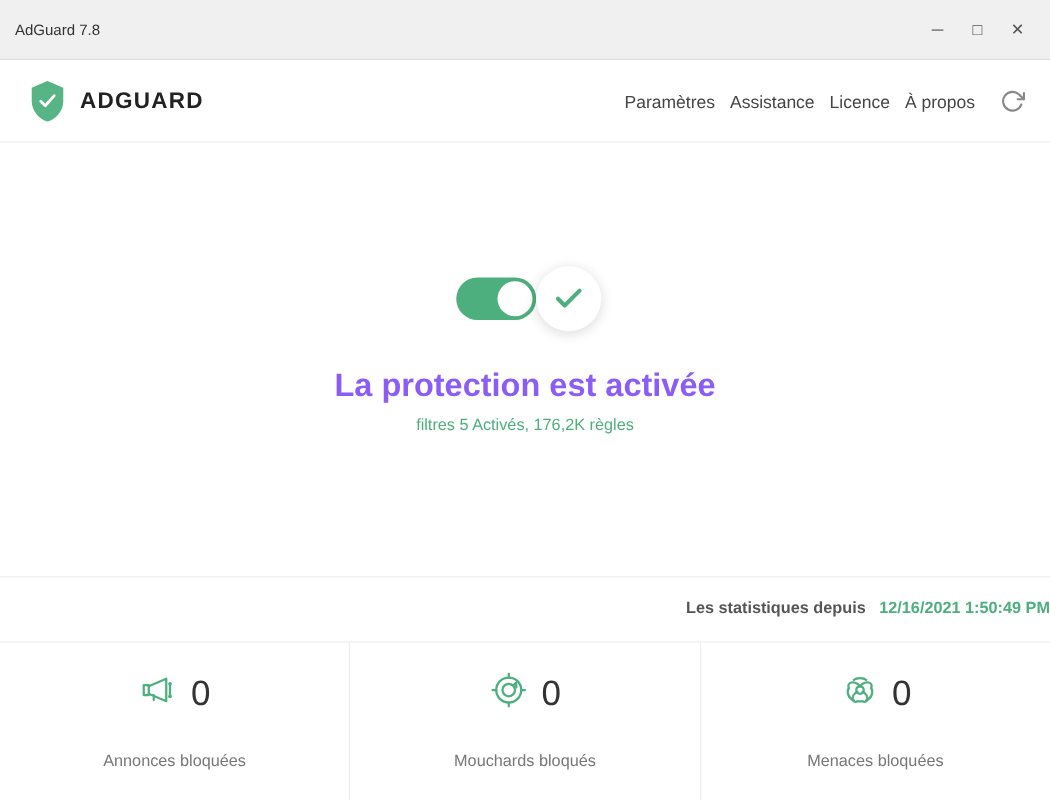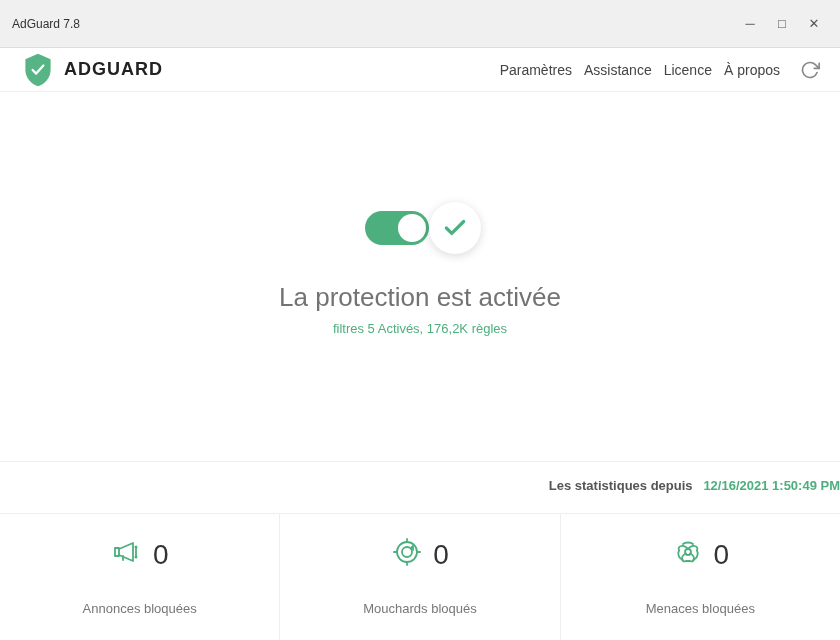--- a/index.html
+++ b/index.html
@@ -49,21 +49,21 @@
     
     .app-window {
       flex: 1;
       background: #ffffff;
       display: flex;
       flex-direction: column;
     }
 
     
     .header {
-      height: 44px;
+      height: 66px;
       background: #fff;
       display: flex;
       align-items: center;
       padding: 0 20px;
       border-bottom: 1px solid #eee;
       flex-shrink: 0;
     }
     .logo {
       display: flex;
       align-items: center;
@@ -159,22 +159,22 @@
       align-items: center;
       justify-content: center;
     }
     .check-circle svg {
       width: 26px;
       height: 26px;
     }
 
     .protection-title {
       font-size: 26px;
-      font-weight: 400;
-      color: #737373;
+      font-weight: 700;
+      color: #8b5cf6;
       margin-bottom: 8px;
     }
     .protection-subtitle {
       font-size: 13px;
       color: #4caf7d;
     }
 
     
     .divider {
       width: 100%;

